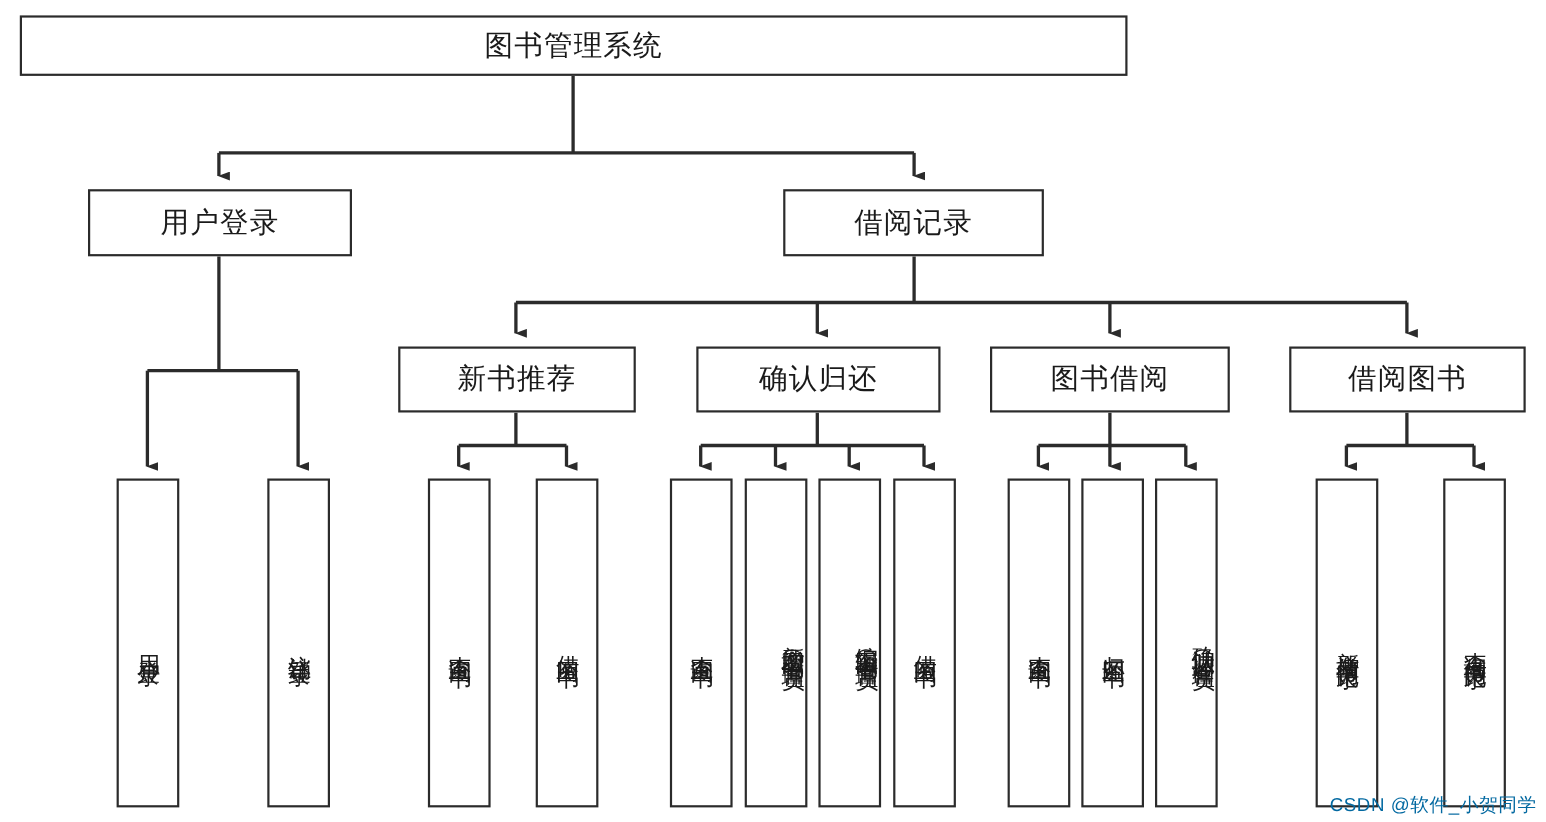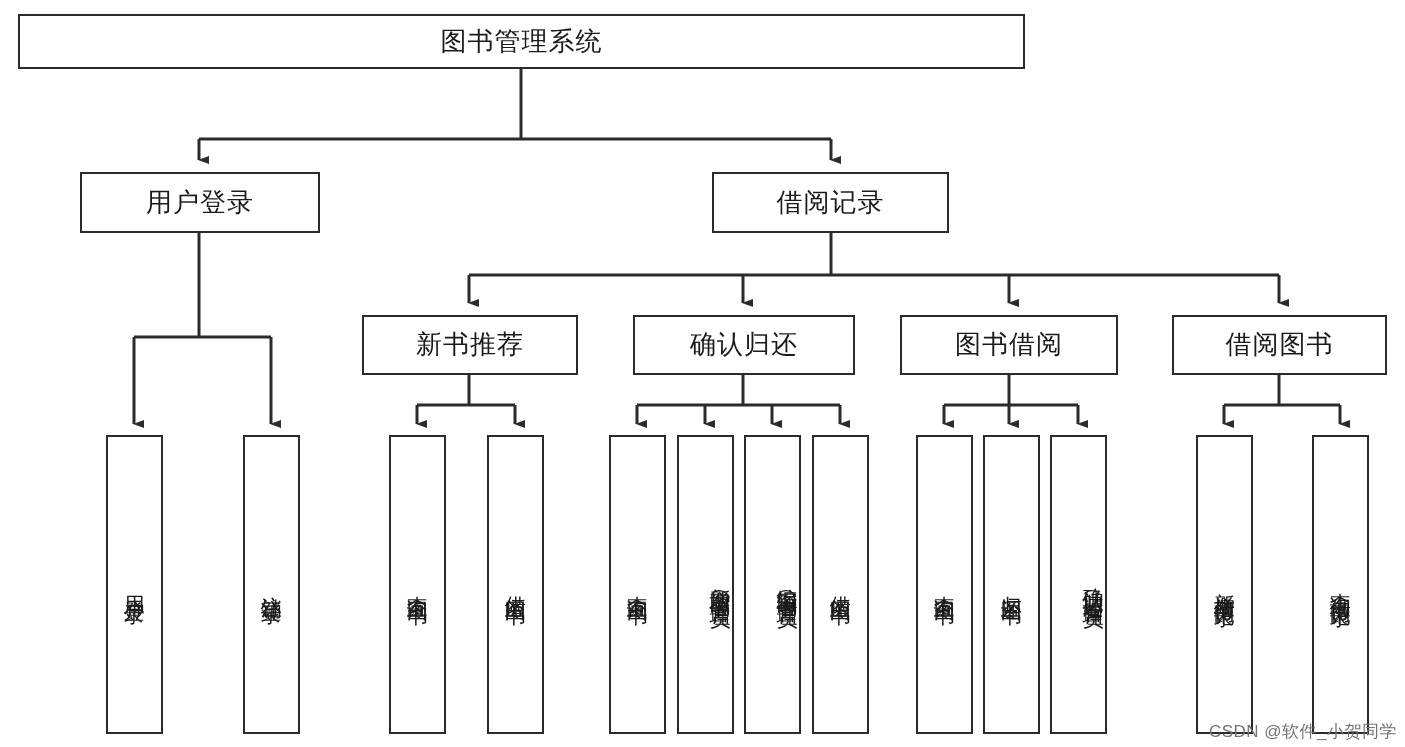--- a/index.html
+++ b/index.html
@@ -58,21 +58,21 @@
     white-space: nowrap;
   }
   .node.h .lbl {
     white-space: nowrap;
   }
   #watermark {
     position: absolute;
     right: 8px;
     bottom: 4px;
     font-size: 17px;
-    color: #737373;
+    color: #0369a1;
     letter-spacing: 0.5px;
     user-select: none;
   }
 </style>
 </head>
 <body>
 
 <div id="canvas">
 
   <svg id="edges" viewBox="0 0 1405 747">

